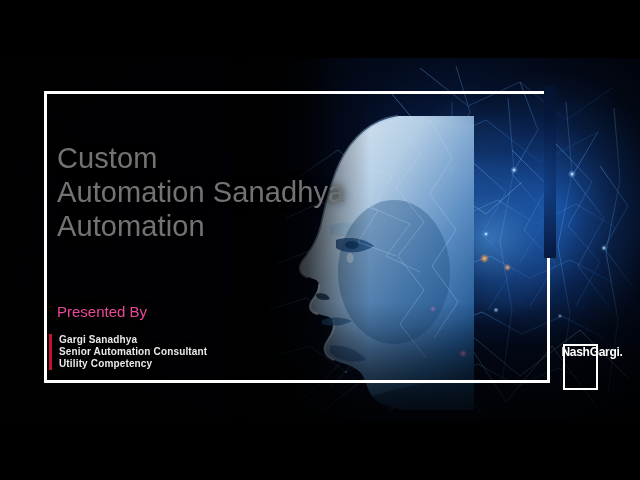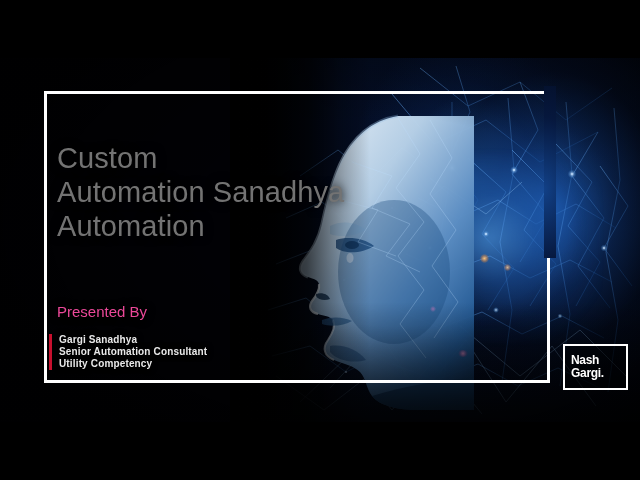--- a/index.html
+++ b/index.html
@@ -198,29 +198,29 @@
     letter-spacing: 0.15px;
     white-space: nowrap;
     text-shadow: 0 0 6px rgba(0,0,0,0.9);
   }
 
   
   #nashtech-logo {
     position: absolute;
     left: 563px;
     top: 286px;  
-    width: 65px;
+    width: 35px;
     height: 46px;
     border: 2.5px solid #ffffff;
     box-sizing: border-box;
     background: rgba(0,0,0,0.35);
     display: flex;
-    flex-direction: column;
+    flex-direction: row;
     justify-content: center;
-    padding-left: 6px;
+    padding-left: 23px;
   }
   .logo-line {
     color: #ffffff;
     font-size: 12px;
     line-height: 13px;
     font-weight: 700;
     letter-spacing: -0.3px;
   }
 
   

